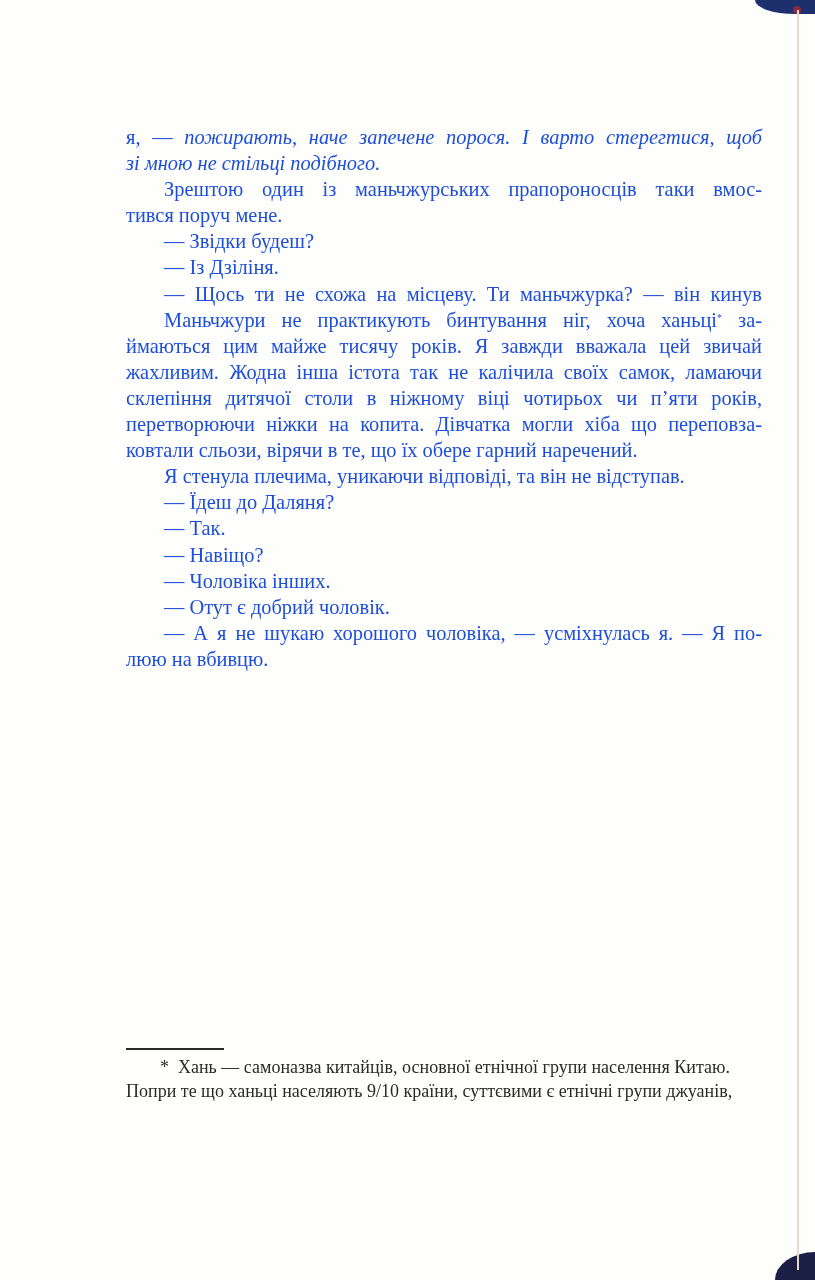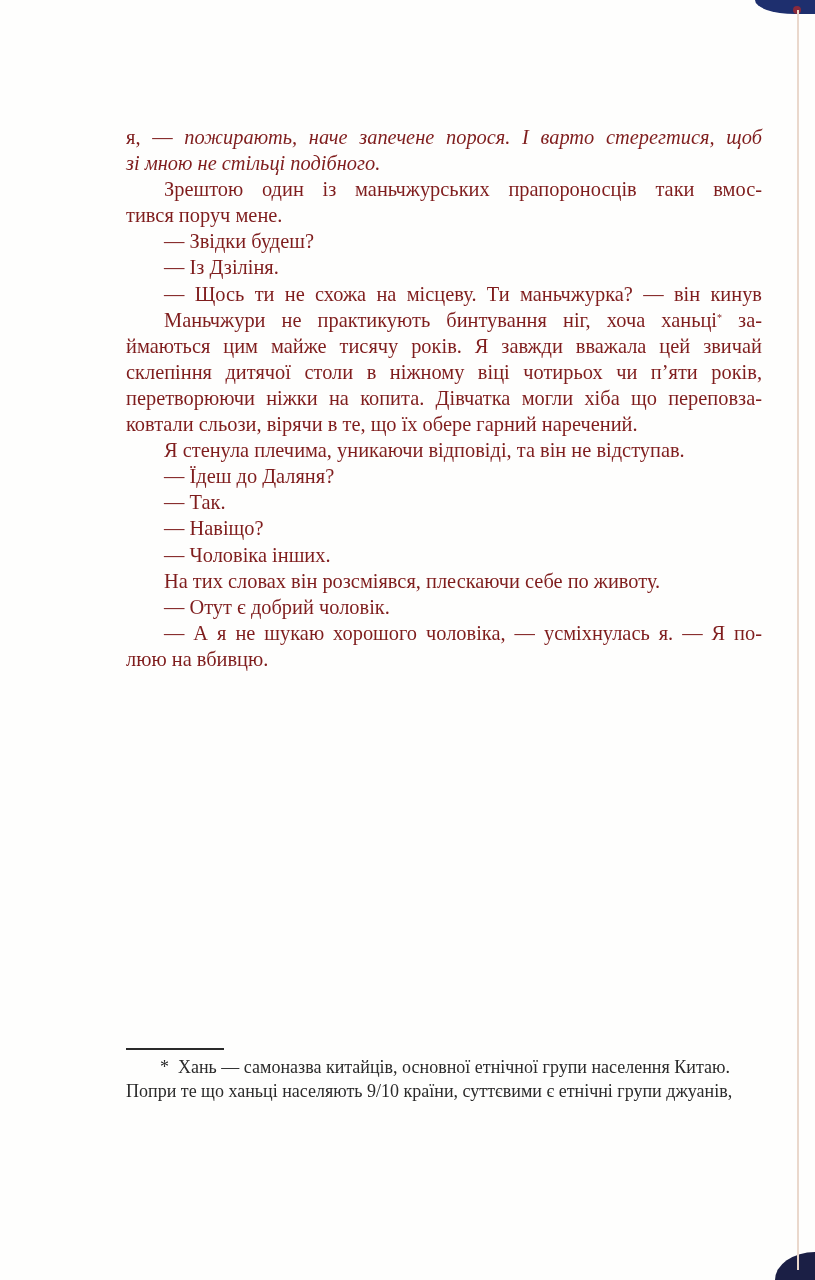--- a/index.html
+++ b/index.html
@@ -52,21 +52,21 @@
       border-top-left-radius: 40px 28px;
     }
     .text-block {
       position: absolute;
       left: 126px;
       top: 124px;
       width: 636px;
       font-family: "Liberation Serif", "DejaVu Serif", serif;
       font-size: 20.4px;
       line-height: 26.1px;
-      color: #7f1d1d;
+      color: #1d4ed8;
     }
     .line {
       white-space: nowrap;
       display: block;
       height: 26.1px;
     }
     .justify {
       text-align: justify;
       text-align-last: justify;
       white-space: normal;
@@ -118,29 +118,29 @@
   <div class="text-block">
     <span class="line justify"><span>я, — </span><span class="italic">пожирають, наче запечене порося. І варто стерегтися, щоб</span></span>
     <span class="line italic">зі мною не стільці подібного.</span>
     <span class="line justify indent">Зрештою один із маньчжурських прапороносців таки вмос-</span>
     <span class="line">тився поруч мене.</span>
     <span class="line indent">— Звідки будеш?</span>
     <span class="line indent">— Із Дзіліня.</span>
     <span class="line justify indent">— Щось ти не схожа на місцеву. Ти маньчжурка? — він кинув</span>
     <span class="line justify indent"><span>Маньчжури не практикують бинтування ніг, хоча ханьці</span><sup class="fnmark">*</sup><span> за-</span></span>
     <span class="line justify">ймаються цим майже тисячу років. Я завжди вважала цей звичай</span>
+    <span class="line justify">жахливим. Жодна інша істота так не калічила своїх самок, ламаючи</span>
     <span class="line justify">склепіння дитячої столи в ніжному віці чотирьох чи п’яти років,</span>
     <span class="line justify">перетворюючи ніжки на копита. Дівчатка могли хіба що переповза-</span>
     <span class="line">ковтали сльози, вірячи в те, що їх обере гарний наречений.</span>
     <span class="line indent">Я стенула плечима, уникаючи відповіді, та він не відступав.</span>
     <span class="line indent">— Їдеш до Даляня?</span>
     <span class="line indent">— Так.</span>
     <span class="line indent">— Навіщо?</span>
     <span class="line indent">— Чоловіка інших.</span>
-    <span class="line indent">На тих словах він розсміявся, плескаючи себе по животу.</span>
     <span class="line indent">— Отут є добрий чоловік.</span>
     <span class="line justify indent">— А я не шукаю хорошого чоловіка, — усміхнулась я. — Я по-</span>
     <span class="line">люю на вбивцю.</span>
   </div>
 
   <div class="footnote-rule"></div>
 
   <div class="footnote">
     <span class="line first"><span>*</span>&nbsp;&nbsp;<span>Хань — самоназва китайців, основної етнічної групи населення Китаю.</span></span>
     <span class="line">Попри те що ханьці населяють 9/10 країни, суттєвими є етнічні групи джуанів,</span>

